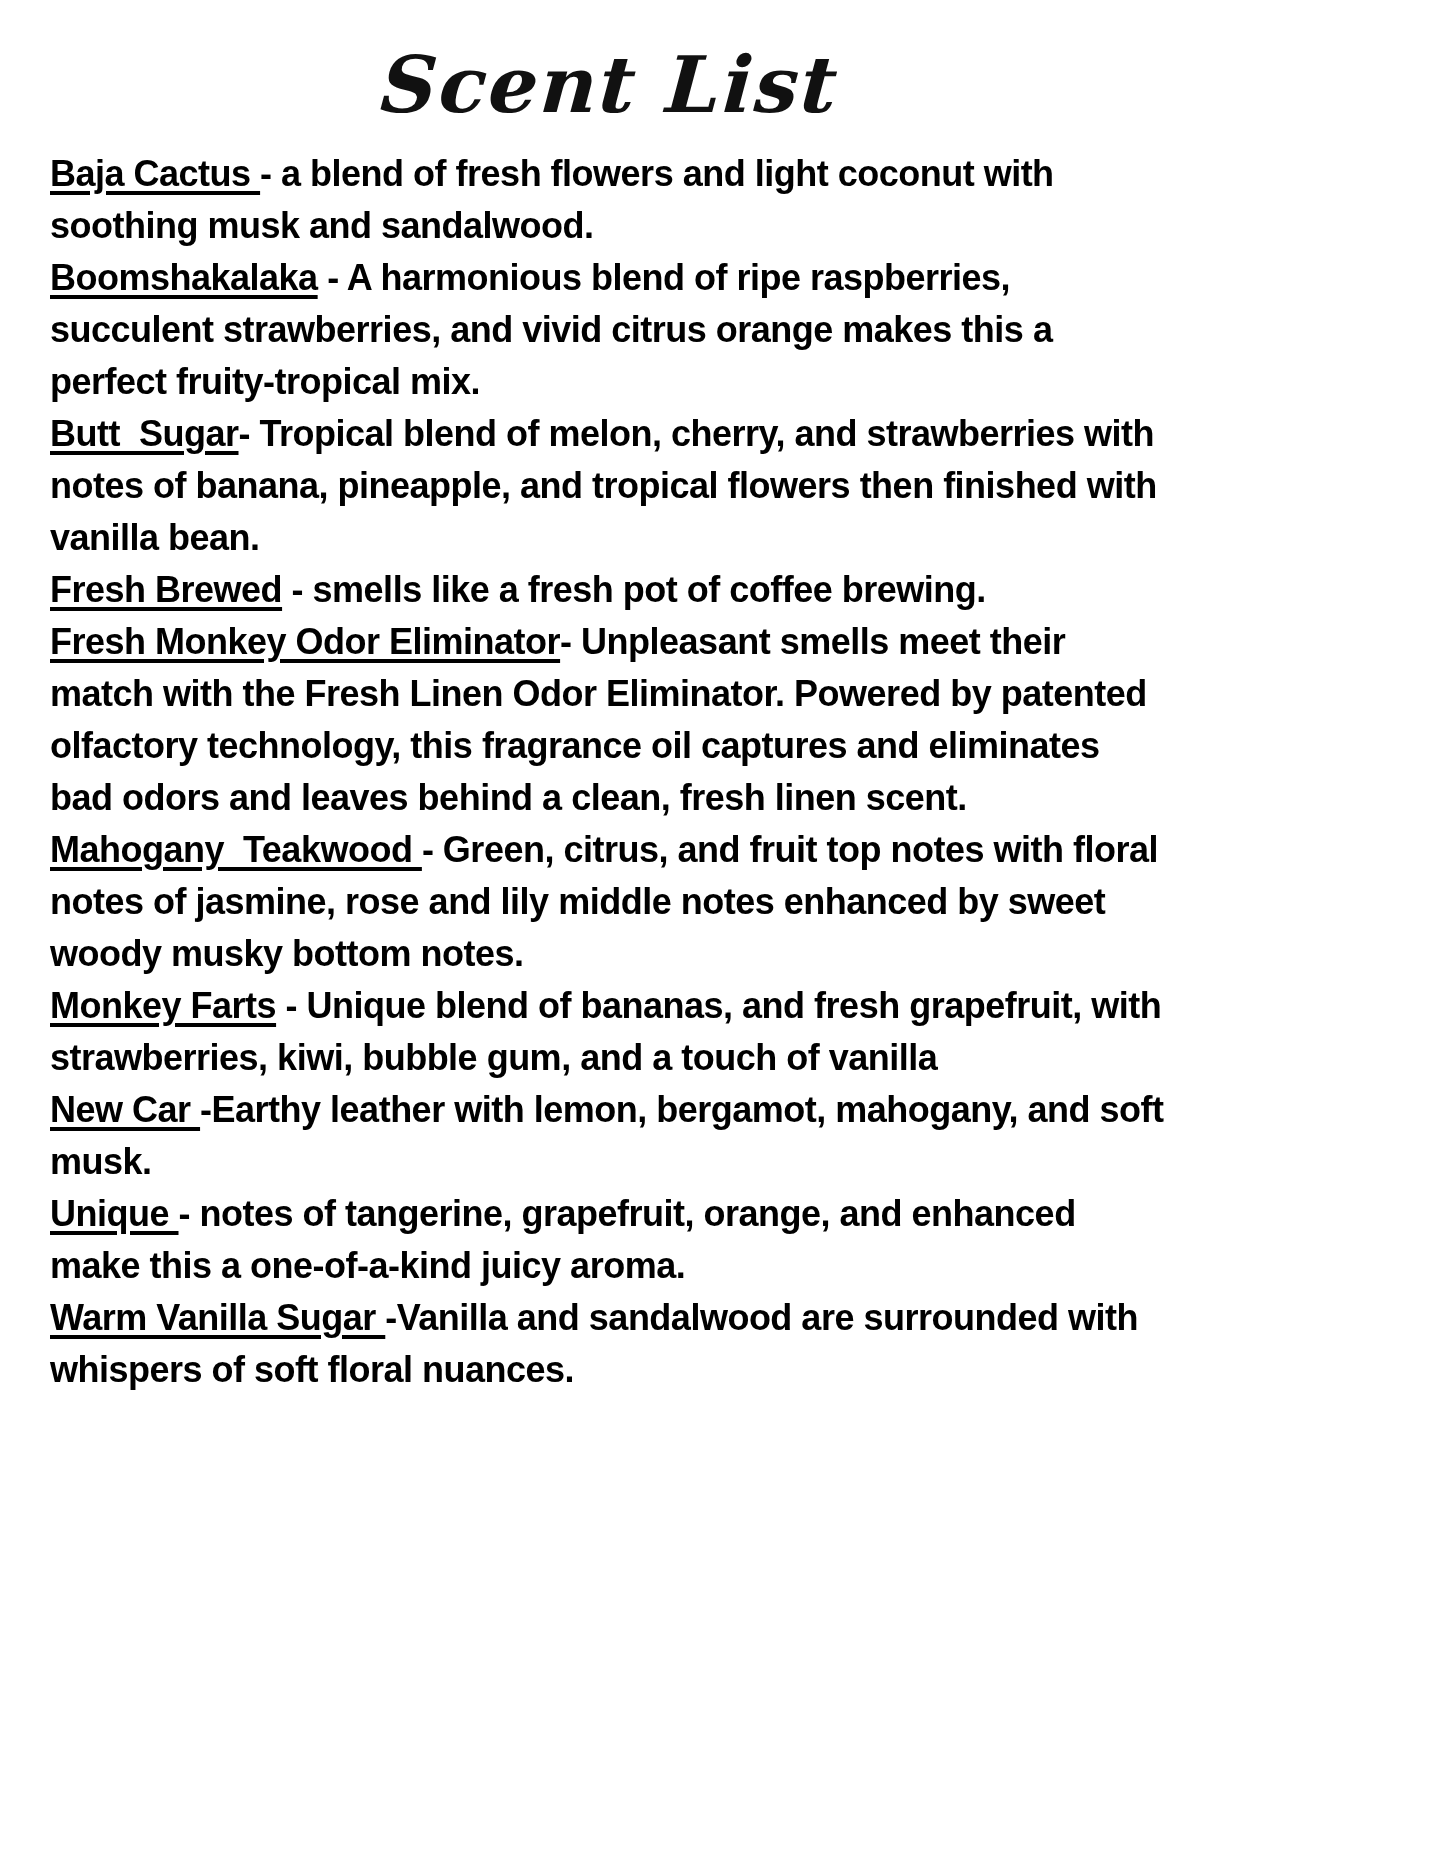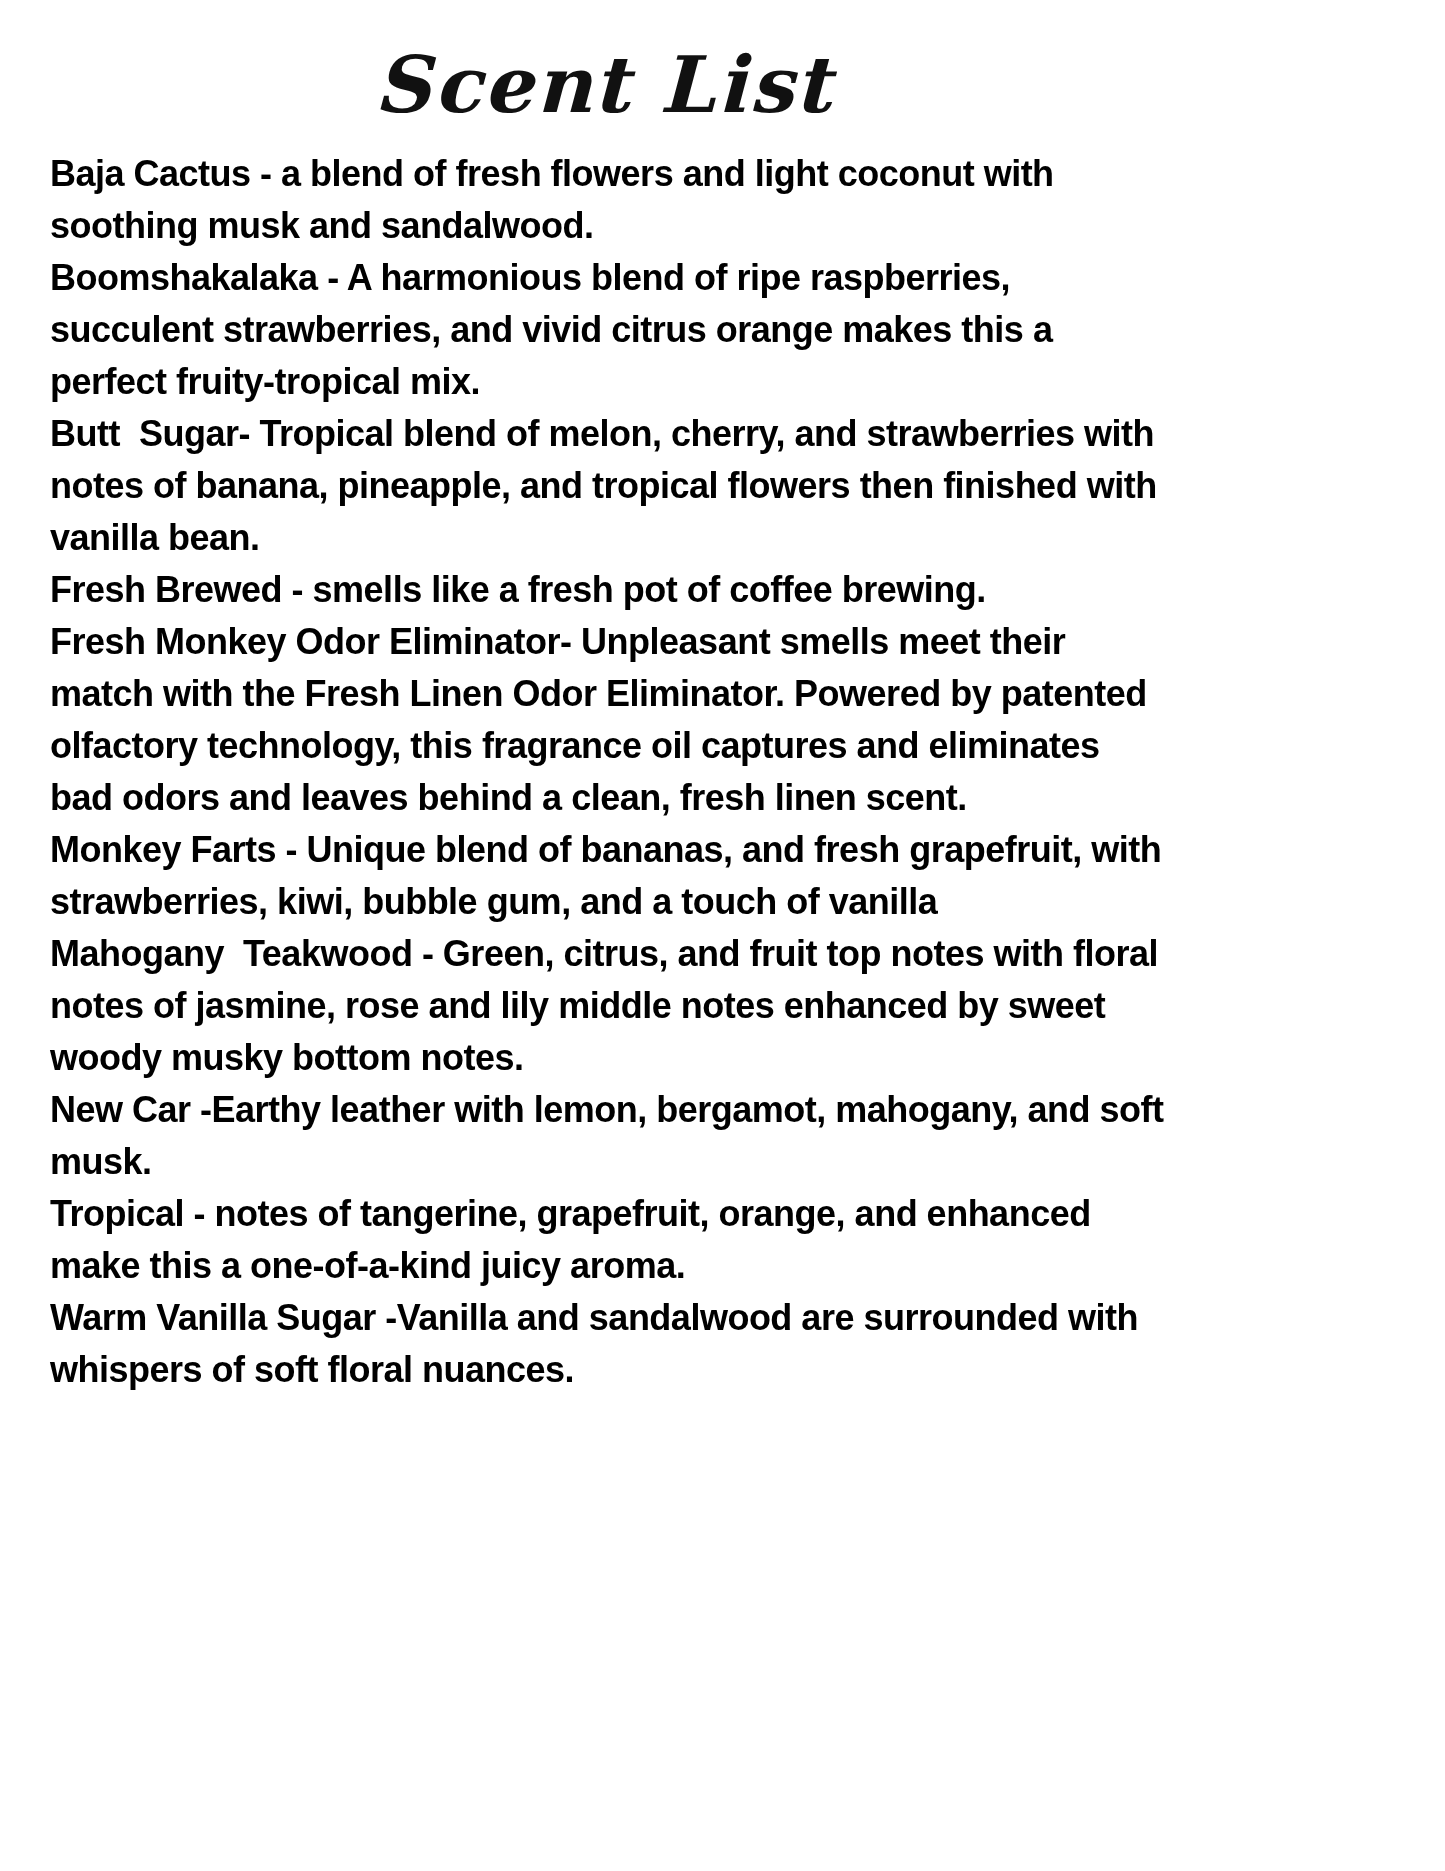--- a/index.html
+++ b/index.html
@@ -39,34 +39,35 @@
     color: #000000;
   }
   .scent {
     margin: 0;
     padding: 0;
   }
   .scent-name, .scent-desc {
     white-space: pre-wrap;
   }
   .scent-name {
+    text-decoration: underline;
     text-decoration-thickness: 4px;
     text-underline-offset: 5px;
   }
 </style>
 </head>
 <body>
 
 <div class="page">
   <h1 class="title">Scent List</h1>
   <div class="scent-list">
     <p class="scent"><span class="scent-name">Baja Cactus </span><span class="scent-desc">- a blend of fresh flowers and light coconut with soothing musk and sandalwood.</span></p>
     <p class="scent"><span class="scent-name">Boomshakalaka</span><span class="scent-desc"> - A harmonious blend of ripe raspberries, succulent strawberries, and vivid citrus orange makes this a perfect fruity-tropical mix.</span></p>
     <p class="scent"><span class="scent-name">Butt  Sugar</span><span class="scent-desc">- Tropical blend of melon, cherry, and strawberries with notes of banana, pineapple, and tropical flowers then finished with vanilla bean.</span></p>
     <p class="scent"><span class="scent-name">Fresh Brewed</span><span class="scent-desc"> - smells like a fresh pot of coffee brewing.</span></p>
     <p class="scent"><span class="scent-name">Fresh Monkey Odor Eliminator</span><span class="scent-desc">- Unpleasant smells meet their match with the Fresh Linen Odor Eliminator. Powered by patented olfactory technology, this fragrance oil captures and eliminates bad odors and leaves behind a clean, fresh linen scent.</span></p>
+    <p class="scent"><span class="scent-name">Mahogany  Teakwood </span><span class="scent-desc">- Green, citrus, and fruit top notes with floral notes of jasmine, rose and lily middle notes enhanced by sweet woody musky bottom notes.</span></p>
     <p class="scent"><span class="scent-name">Monkey Farts</span><span class="scent-desc"> - Unique blend of bananas, and fresh grapefruit, with strawberries, kiwi, bubble gum, and a touch of vanilla</span></p>
-    <p class="scent"><span class="scent-name">Mahogany  Teakwood </span><span class="scent-desc">- Green, citrus, and fruit top notes with floral notes of jasmine, rose and lily middle notes enhanced by sweet woody musky bottom notes.</span></p>
     <p class="scent"><span class="scent-name">New Car </span><span class="scent-desc">-Earthy leather with lemon, bergamot, mahogany, and soft musk.</span></p>
-    <p class="scent"><span class="scent-name">Tropical </span><span class="scent-desc">- notes of tangerine, grapefruit, orange, and enhanced make this a one-of-a-kind juicy aroma.</span></p>
+    <p class="scent"><span class="scent-name">Unique </span><span class="scent-desc">- notes of tangerine, grapefruit, orange, and enhanced make this a one-of-a-kind juicy aroma.</span></p>
     <p class="scent"><span class="scent-name">Warm Vanilla Sugar </span><span class="scent-desc">-Vanilla and sandalwood are surrounded with whispers of soft floral nuances.</span></p>
   </div>
 </div>
 
 </body></html>

